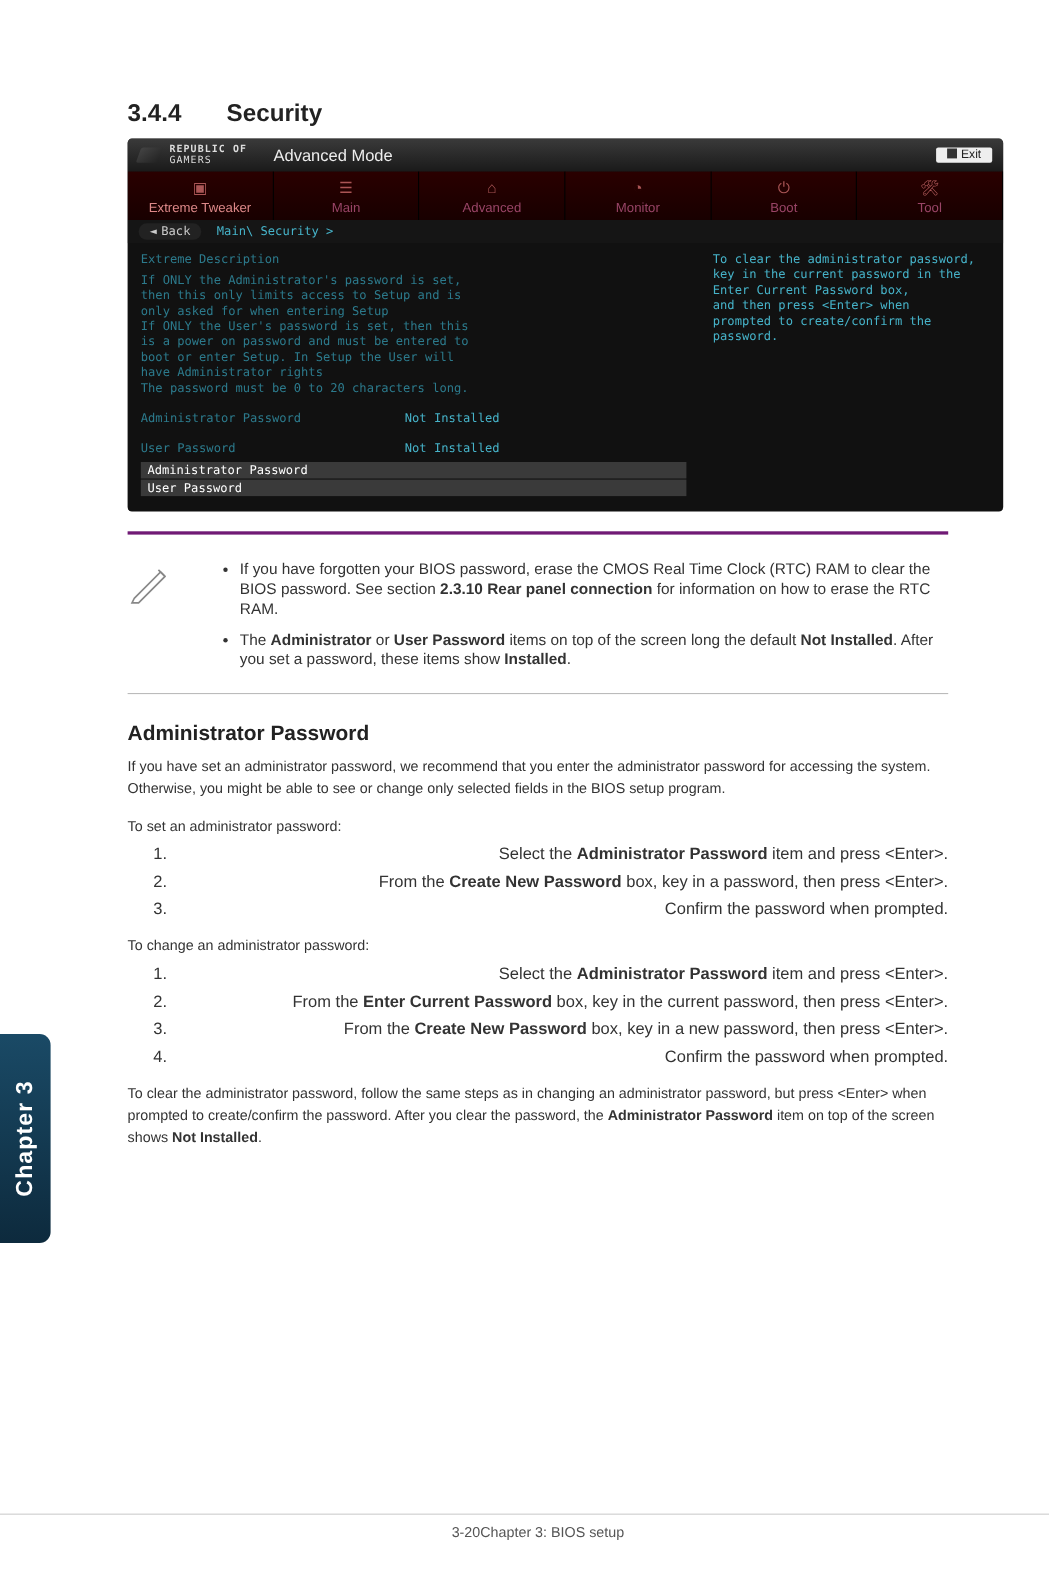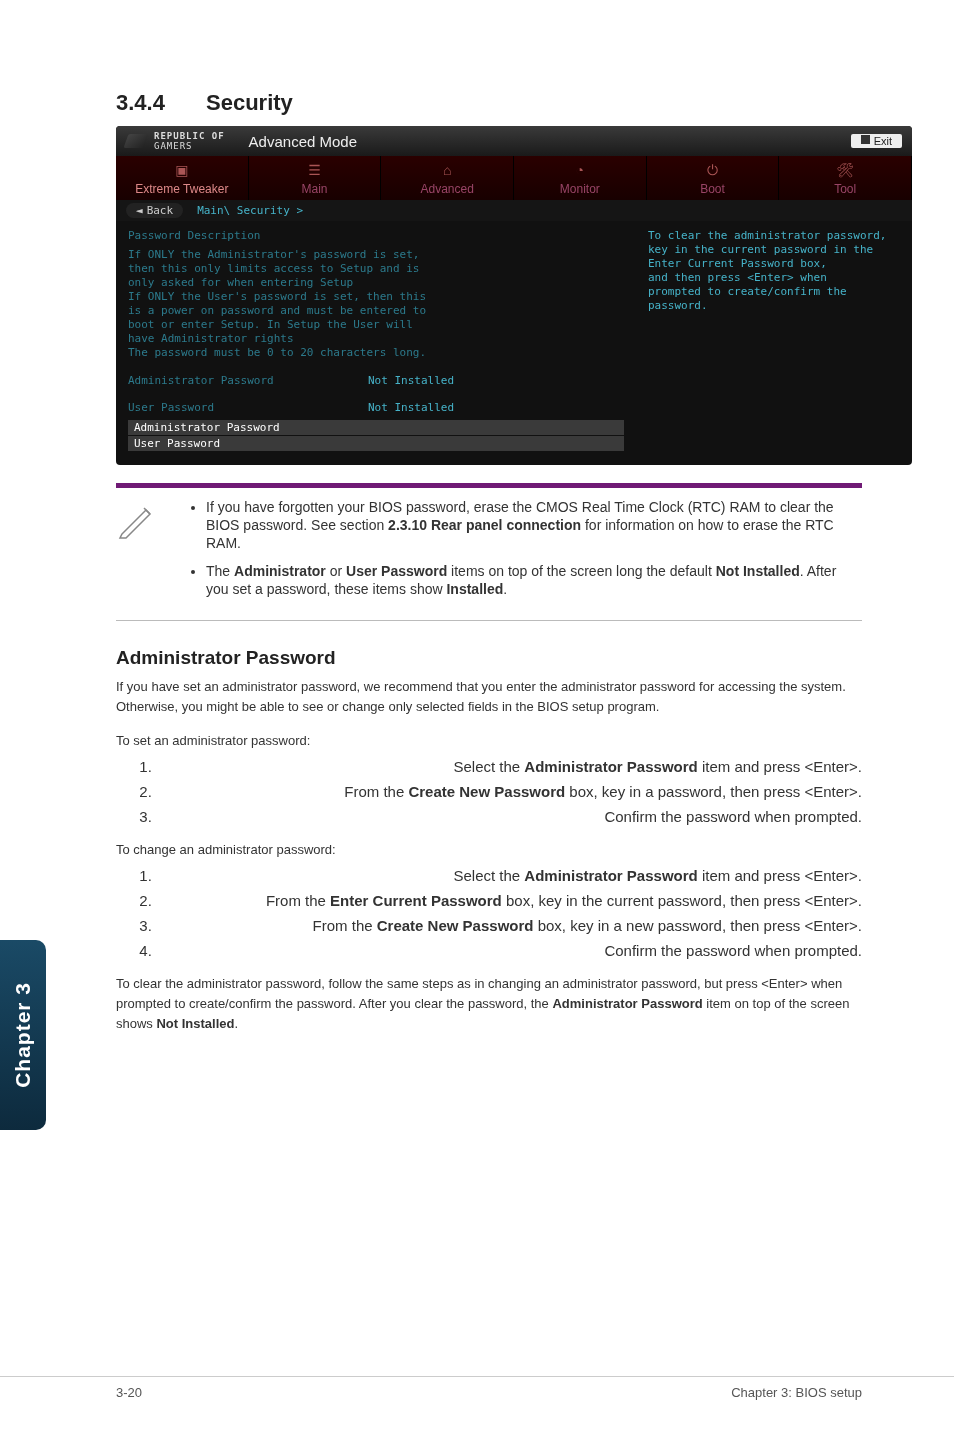--- a/index.html
+++ b/index.html
@@ -89,23 +89,23 @@
   .desc-lines div { color:#2c7a8c; line-height: 14px; }
   .status-row { display:flex; margin-top:14px; }
   .status-row .k { flex:0 0 240px; color:#2c7a8c; }
   .status-row .v { color:#46b3c9; }
   .sel-rows { margin-top:6px; }
   .sel-row { background:#3a3a3a; color:#fff; padding:1px 6px; margin-top:1px; font-size:11px; }
   .help-lines div { color:#46b3c9; line-height:14px; }
 
   
   .note {
-    display:flex; gap:20px; margin-top: 18px;
-    border-top: 5px solid #701a75; border-bottom: 1px solid #bbb;
-    padding: 10px 0 12px;
+    display:flex; gap:32px; margin-top: 18px;
+    border-top: 3px solid #701a75; border-bottom: 1px solid #bbb;
+    padding: 22px 0 12px;
     font-family: Arial;
   }
   .note-icon {
     width: 44px; flex: 0 0 44px;
     padding-top: 2px;
   }
   .note-icon svg { width:40px; height:40px; }
   .note-body { flex:1; font-size: 14px; color:#333; }
   .note-body ul { list-style: disc; padding-left: 26px; }
   .note-body li { margin-bottom: 10px; line-height: 18px; }
@@ -135,21 +135,21 @@
     transform: rotate(180deg);
     font-weight: bold;
     font-size: 21px;
     letter-spacing: 1px;
     font-family: Arial;
   }
 
   .footer {
     position: absolute;
     left: 0; right: 0; bottom: 38px;
-    display:flex; justify-content: space-between;
+    display:flex; justify-content: center;
     padding: 0 92px 0 116px;
     border-top: 1px solid #ccc;
     padding-top: 8px;
     font-size: 13px; color:#555;
     font-family: Arial;
   }
 </style>
 </head>
 <body>
 
@@ -204,21 +204,21 @@
     <div class="crumb-row">
       <div class="back-pill">
         <span>◄</span>
         <span>Back</span>
       </div>
       <div class="crumb">Main\ Security &gt;</div>
     </div>
 
     <div class="bios-body">
       <div class="bios-left">
-        <div class="sect-title">Password Description</div>
+        <div class="sect-title">Extreme Description</div>
         <div class="desc-lines">
           <div>If ONLY the Administrator's password is set,</div>
           <div>then this only limits access to Setup and is</div>
           <div>only asked for when entering Setup</div>
           <div>If ONLY the User's password is set, then this</div>
           <div>is a power on password and must be entered to</div>
           <div>boot or enter Setup. In Setup the User will</div>
           <div>have Administrator rights</div>
           <div>The password must be 0 to 20 characters long.</div>
         </div>

